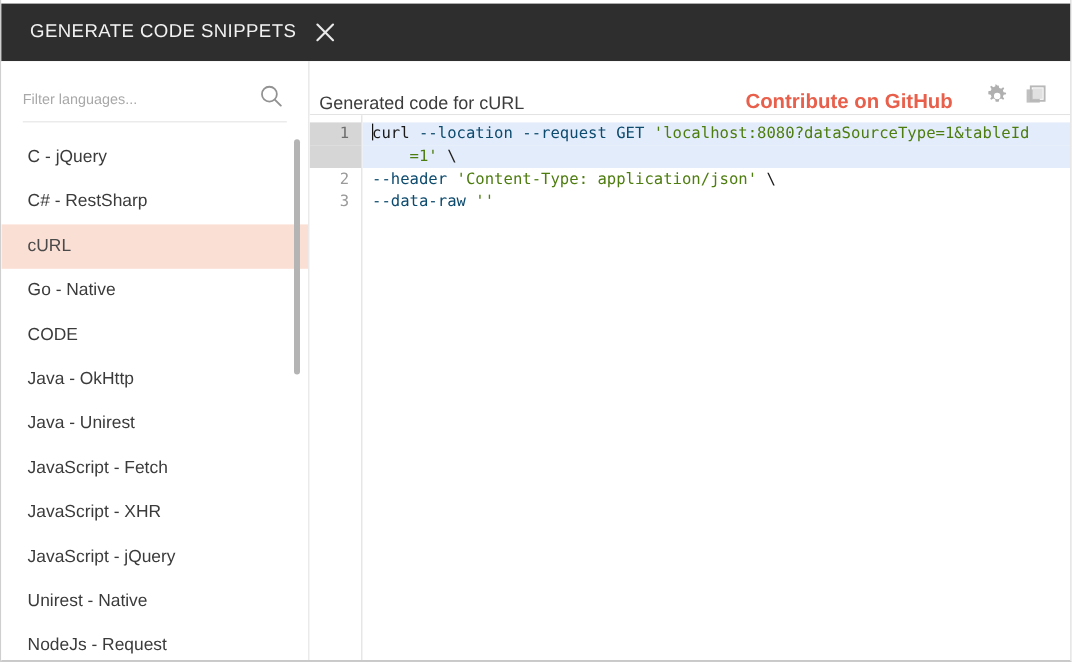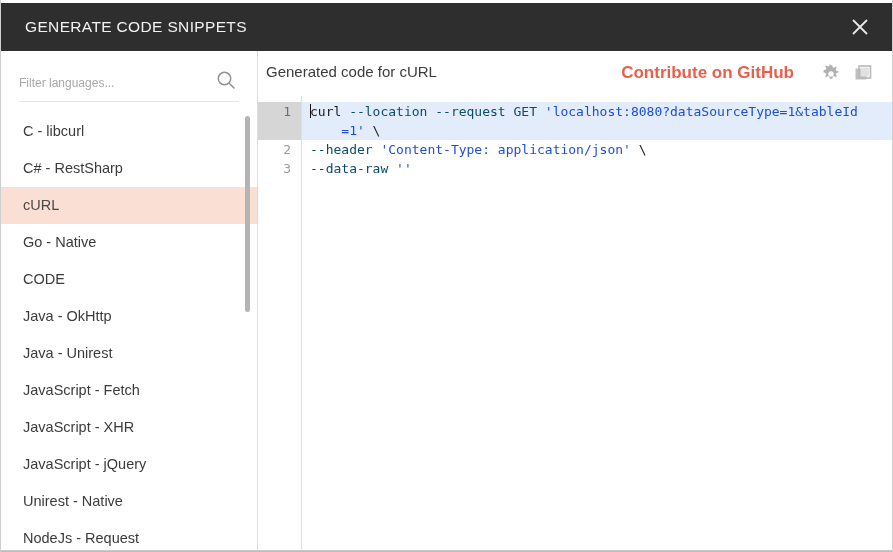--- a/index.html
+++ b/index.html
@@ -31,21 +31,20 @@
   
   .titlebar {
     position: absolute;
     top: 3px;
     left: 0;
     right: 0;
     height: 48px;
     background: #2e2e2e;
     display: flex;
     align-items: center;
-    justify-content: space-between;
   }
   .titlebar-title {
     color: #f2f2f2;
     font-size: 15.5px;
     letter-spacing: 0.35px;
     padding-left: 24px;
     font-weight: 400;
     white-space: nowrap;
   }
   .close-btn {
@@ -151,23 +150,23 @@
   
   .panel {
     position: relative;
     flex: 1 1 auto;
     background: #ffffff;
     overflow: hidden;
   }
   .panel-head {
     height: 44px;
     display: flex;
-    align-items: flex-start;
+    align-items: flex-end;
     border-bottom: 1px solid #e3e3e3;
-    padding: 12px 16px 0 8px;
+    padding: 0 16px 0 8px;
   }
   .panel-title {
     font-size: 15px;
     color: #3c3c3c;
     white-space: nowrap;
   }
   .panel-head-spacer { flex: 1 1 auto; }
   .contribute-link {
     font-size: 17px;
     font-weight: bold;
@@ -235,21 +234,21 @@
   }
   .code-line.active { background: #e3ecfa; }
   .caret {
     display: inline-block;
     width: 1px;
     height: 14px;
     background: #111;
     vertical-align: -2px;
     margin-right: -1px;
   }
-  .tok-str { color: #1d4ed8; }
+  .tok-str { color: #4d7c0f; }
   .tok-flag { color: #0c4a6e; }
   .tok-plain { color: #1a1a1a; }
 
   
   .bottom-edge {
     position: absolute;
     left: 0; right: 0; bottom: 0;
     height: 1px;
     background: #c9c9c9;
   }
@@ -279,21 +278,21 @@
         <span class="search-icon">
           <svg width="22" height="22" viewBox="0 0 22 22" aria-hidden="true">
             <circle cx="9.5" cy="9.5" r="6.2" fill="none" stroke="#6e6e6e" stroke-width="1.5"></circle>
             <path d="M14.2 14.2 L19 19" stroke="#6e6e6e" stroke-width="1.6" stroke-linecap="round"></path>
           </svg>
         </span>
       </div>
 
       <div class="lang-list">
         <div class="lang-item">
-          <span>C - libcurl</span>
+          <span>C - jQuery</span>
         </div>
         <div class="lang-item">
           <span>C# - RestSharp</span>
         </div>
         <div class="lang-item selected">
           <span>cURL</span>
         </div>
         <div class="lang-item">
           <span>Go - Native</span>
         </div>

